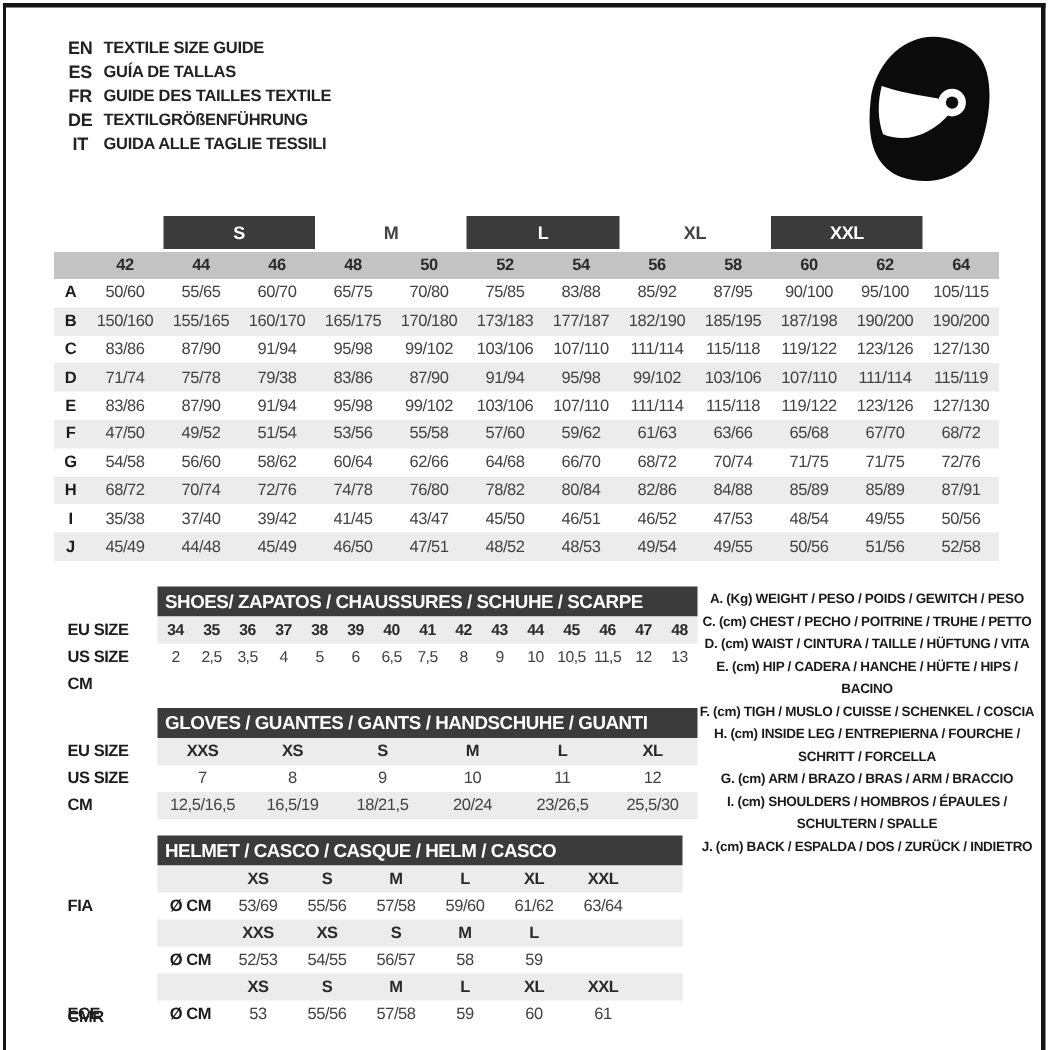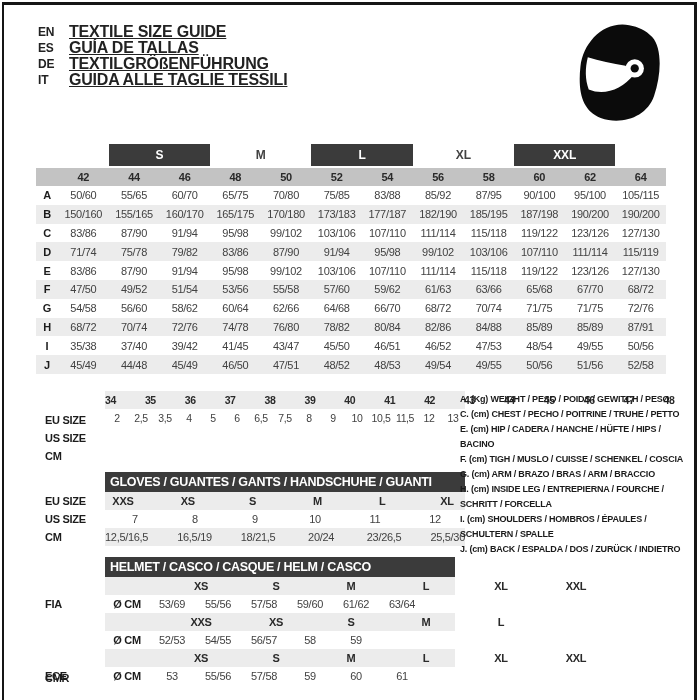--- a/index.html
+++ b/index.html
@@ -5,23 +5,23 @@
   * { margin:0; padding:0; box-sizing:border-box; }
   html,body { width:700px; height:700px; background:#fff;
     font-family:"Liberation Sans", sans-serif; color:#222; }
   body { position:relative; overflow:hidden; }
 
   .page-frame { position:absolute; left:2px; top:2px; width:695px; height:700px;
     border-top:3px solid #151515; border-left:2px solid #151515; border-right:3px solid #151515; pointer-events:none; }
 
   
   .langs { position:absolute; left:38px; top:24px; }
-  .lang-row { display:flex; height:16px; align-items:center; }
+  .lang-row { display:flex; height:16px; align-items:center;text-align:center; }
   .lang-code { width:31px; font-weight:bold; font-size:12px; letter-spacing:-0.2px; }
-  .lang-title { font-weight:bold; font-size:16px; letter-spacing:-0.2px;text-decoration:underline; }
+  .lang-title { font-weight:bold; font-size:11px; letter-spacing:-0.2px; }
 
   .helmet-logo { position:absolute; left:574px; top:22px; width:92px; height:102px; }
 
   
   .main-table { position:absolute; left:36px; top:144px; width:630px; }
   .mt-row { display:grid; grid-template-columns:22px repeat(12,1fr); }
   .mt-bands { height:22px; margin-bottom:2px; }
   .mt-bands .band { display:flex; align-items:center; justify-content:center;
     font-weight:bold; font-size:12px; letter-spacing:-0.2px; }
   .band.dark { background:#3b3b3b; color:#fff; }
@@ -35,49 +35,53 @@
 
   
   .subtable { position:absolute; left:45px; width:425px; }
   .sub-label { position:absolute; left:0; height:18px; display:flex; align-items:center;
     font-weight:bold; font-size:11px; letter-spacing:-0.3px; color:#1c1c1c; }
   .sub-box { position:absolute; left:60px; top:0; }
   .sub-header { height:20px; background:#3b3b3b; color:#fff; font-weight:bold;
     font-size:12.5px; display:flex; align-items:center; padding-left:5px;
     letter-spacing:-0.3px; white-space:nowrap; }
   .sub-row { height:18px; display:grid; }
-  .sub-row.stripe { background:#ececec;gap:29px; }
+  .sub-row.stripe { background:#ececec; }
   .shoes-box { width:360px; }
   .shoes-box .sub-row { grid-template-columns:repeat(15,1fr); }
   .shoes-box .c { font-size:10.5px; letter-spacing:-0.4px; }
   .gloves-box { width:360px; }
   .gloves-box .sub-row { grid-template-columns:repeat(6,1fr); }
   .helmet-box { width:350px; }
   .helmet-box .sub-row { grid-template-columns:44px repeat(6,46px) 1fr; }
   .sizecell { font-weight:bold; color:#2a2a2a; }
   .unitcell { font-weight:bold; color:#1c1c1c; }
 
   
   .legend { position:absolute; left:460px; top:392px; width:236px; }
   .legend-line { font-size:9px; font-weight:bold; letter-spacing:-0.2px;
-    line-height:15px; color:#1a1a1a; }
+    line-height:15px; color:#1a1a1a;text-align:center; }
 </style>
 </head>
 <body>
 
 <div class="page-frame"></div>
 
 <div class="langs">
   <div class="lang-row">
     <span class="lang-code">EN</span>
     <span class="lang-title">TEXTILE SIZE GUIDE</span>
   </div>
   <div class="lang-row">
     <span class="lang-code">ES</span>
     <span class="lang-title">GUÍA DE TALLAS</span>
+  </div>
+  <div class="lang-row">
+    <span class="lang-code">FR</span>
+    <span class="lang-title">GUIDE DES TAILLES TEXTILE</span>
   </div>
   <div class="lang-row">
     <span class="lang-code">DE</span>
     <span class="lang-title">TEXTILGRÖßENFÜHRUNG</span>
   </div>
   <div class="lang-row">
     <span class="lang-code">IT</span>
     <span class="lang-title">GUIDA ALLE TAGLIE TESSILI</span>
   </div>
 </div>
@@ -158,21 +162,21 @@
         <div class="c">111/114</div>
         <div class="c">115/118</div>
         <div class="c">119/122</div>
         <div class="c">123/126</div>
         <div class="c">127/130</div>
       </div>
       <div class="mt-row mt-data stripe">
         <div class="c rowlab">D</div>
         <div class="c">71/74</div>
         <div class="c">75/78</div>
-        <div class="c">79/82</div>
+        <div class="c">79/38</div>
         <div class="c">83/86</div>
         <div class="c">87/90</div>
         <div class="c">91/94</div>
         <div class="c">95/98</div>
         <div class="c">99/102</div>
         <div class="c">103/106</div>
         <div class="c">107/110</div>
         <div class="c">111/114</div>
         <div class="c">115/119</div>
       </div>
@@ -269,20 +273,21 @@
     </div>
 </div>
 
 <div class="subtable" style="top:391px;">
   <div>
       <div class="sub-label" style="top: 20px;">EU SIZE</div>
       <div class="sub-label" style="top: 38px;">US SIZE</div>
       <div class="sub-label" style="top: 56px;">CM</div>
     </div>
   <div class="sub-box shoes-box">
+    <div class="sub-header">SHOES/ ZAPATOS / CHAUSSURES / SCHUHE / SCARPE</div>
     <div>
         <div class="sub-row stripe">
           <div class="c sizecell">34</div>
           <div class="c sizecell">35</div>
           <div class="c sizecell">36</div>
           <div class="c sizecell">37</div>
           <div class="c sizecell">38</div>
           <div class="c sizecell">39</div>
           <div class="c sizecell">40</div>
           <div class="c sizecell">41</div>
@@ -415,19 +420,20 @@
           <div class="c">60</div>
           <div class="c">61</div>
         </div>
       </div>
   </div>
 </div>
 
 <div class="legend">
     <div class="legend-line">A. (Kg) WEIGHT / PESO / POIDS / GEWITCH / PESO</div>
     <div class="legend-line">C. (cm) CHEST / PECHO / POITRINE / TRUHE / PETTO</div>
+    <div class="legend-line">D. (cm) WAIST / CINTURA / TAILLE / HÜFTUNG / VITA</div>
     <div class="legend-line">E. (cm) HIP / CADERA / HANCHE / HÜFTE / HIPS / BACINO</div>
     <div class="legend-line">F. (cm) TIGH / MUSLO / CUISSE / SCHENKEL / COSCIA</div>
+    <div class="legend-line">H. (cm) INSIDE LEG / ENTREPIERNA / FOURCHE / SCHRITT / FORCELLA</div>
     <div class="legend-line">G. (cm) ARM / BRAZO / BRAS / ARM / BRACCIO</div>
-    <div class="legend-line">H. (cm) INSIDE LEG / ENTREPIERNA / FOURCHE / SCHRITT / FORCELLA</div>
     <div class="legend-line">I. (cm) SHOULDERS / HOMBROS / ÉPAULES / SCHULTERN / SPALLE</div>
     <div class="legend-line">J. (cm) BACK / ESPALDA / DOS / ZURÜCK / INDIETRO</div>
   </div>
 
 </body></html>

